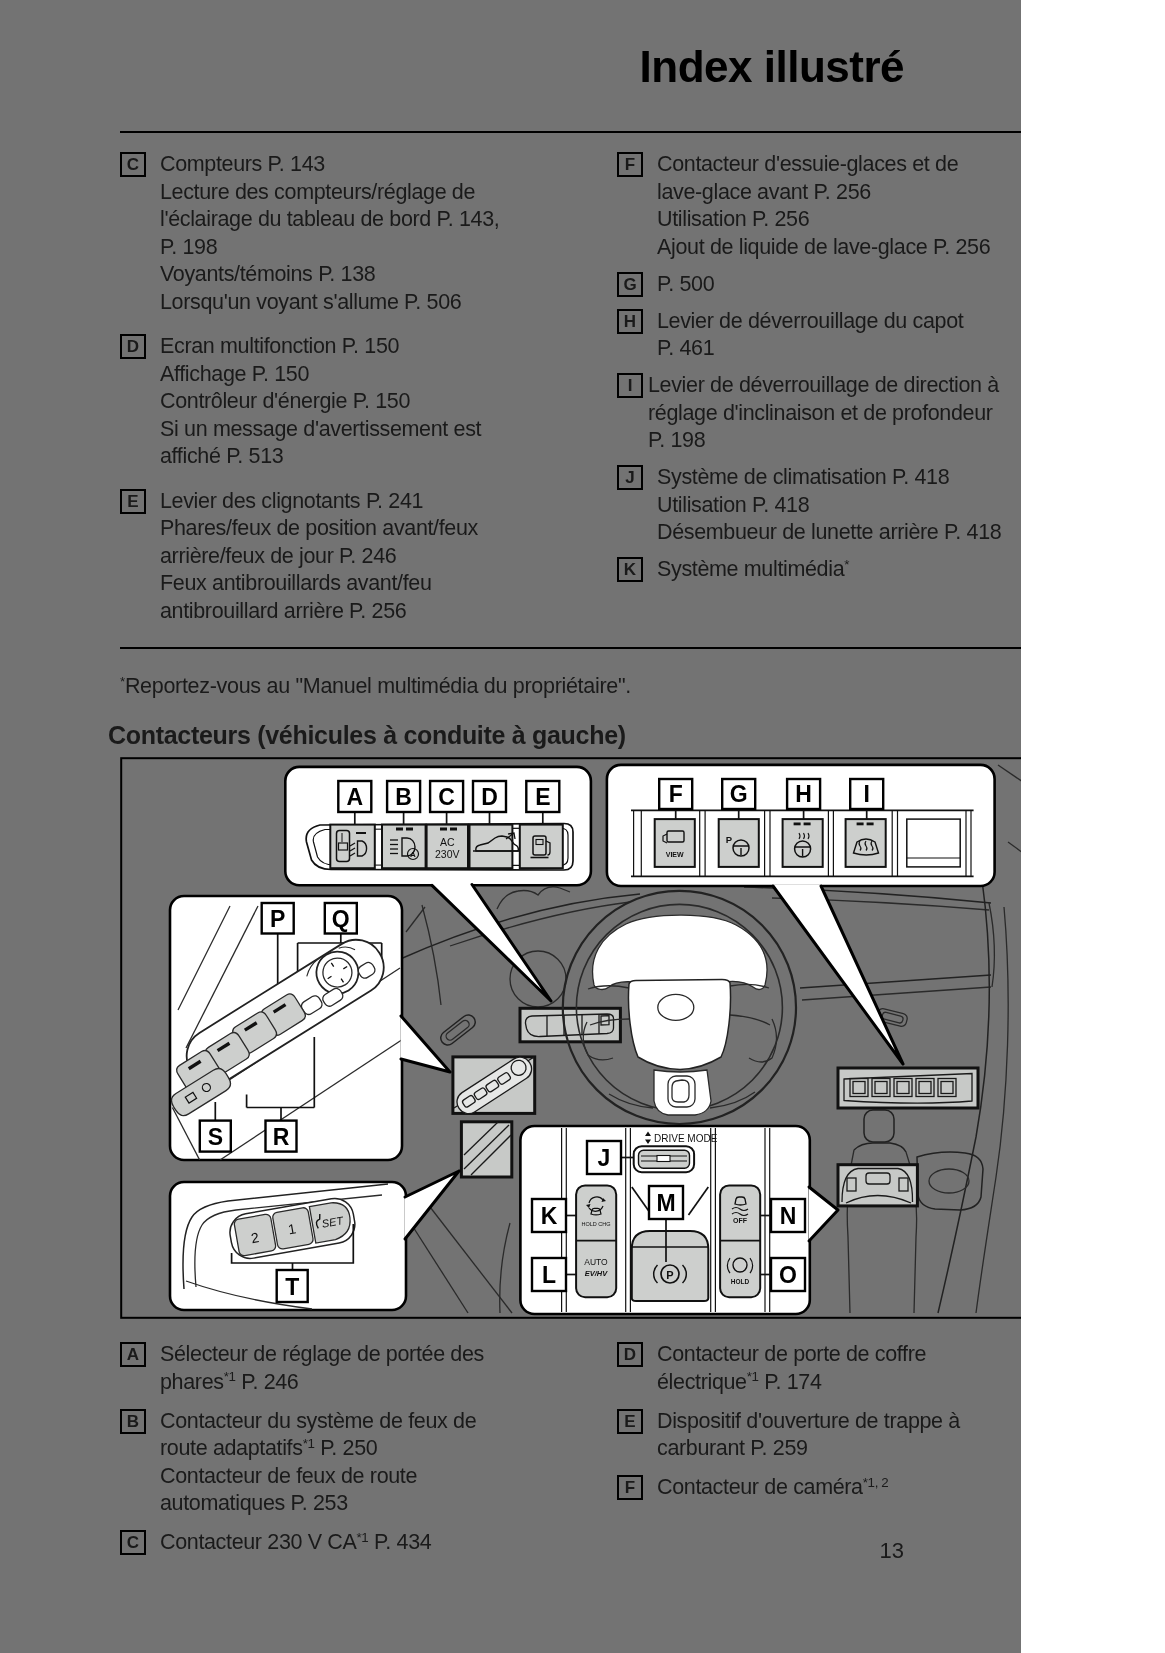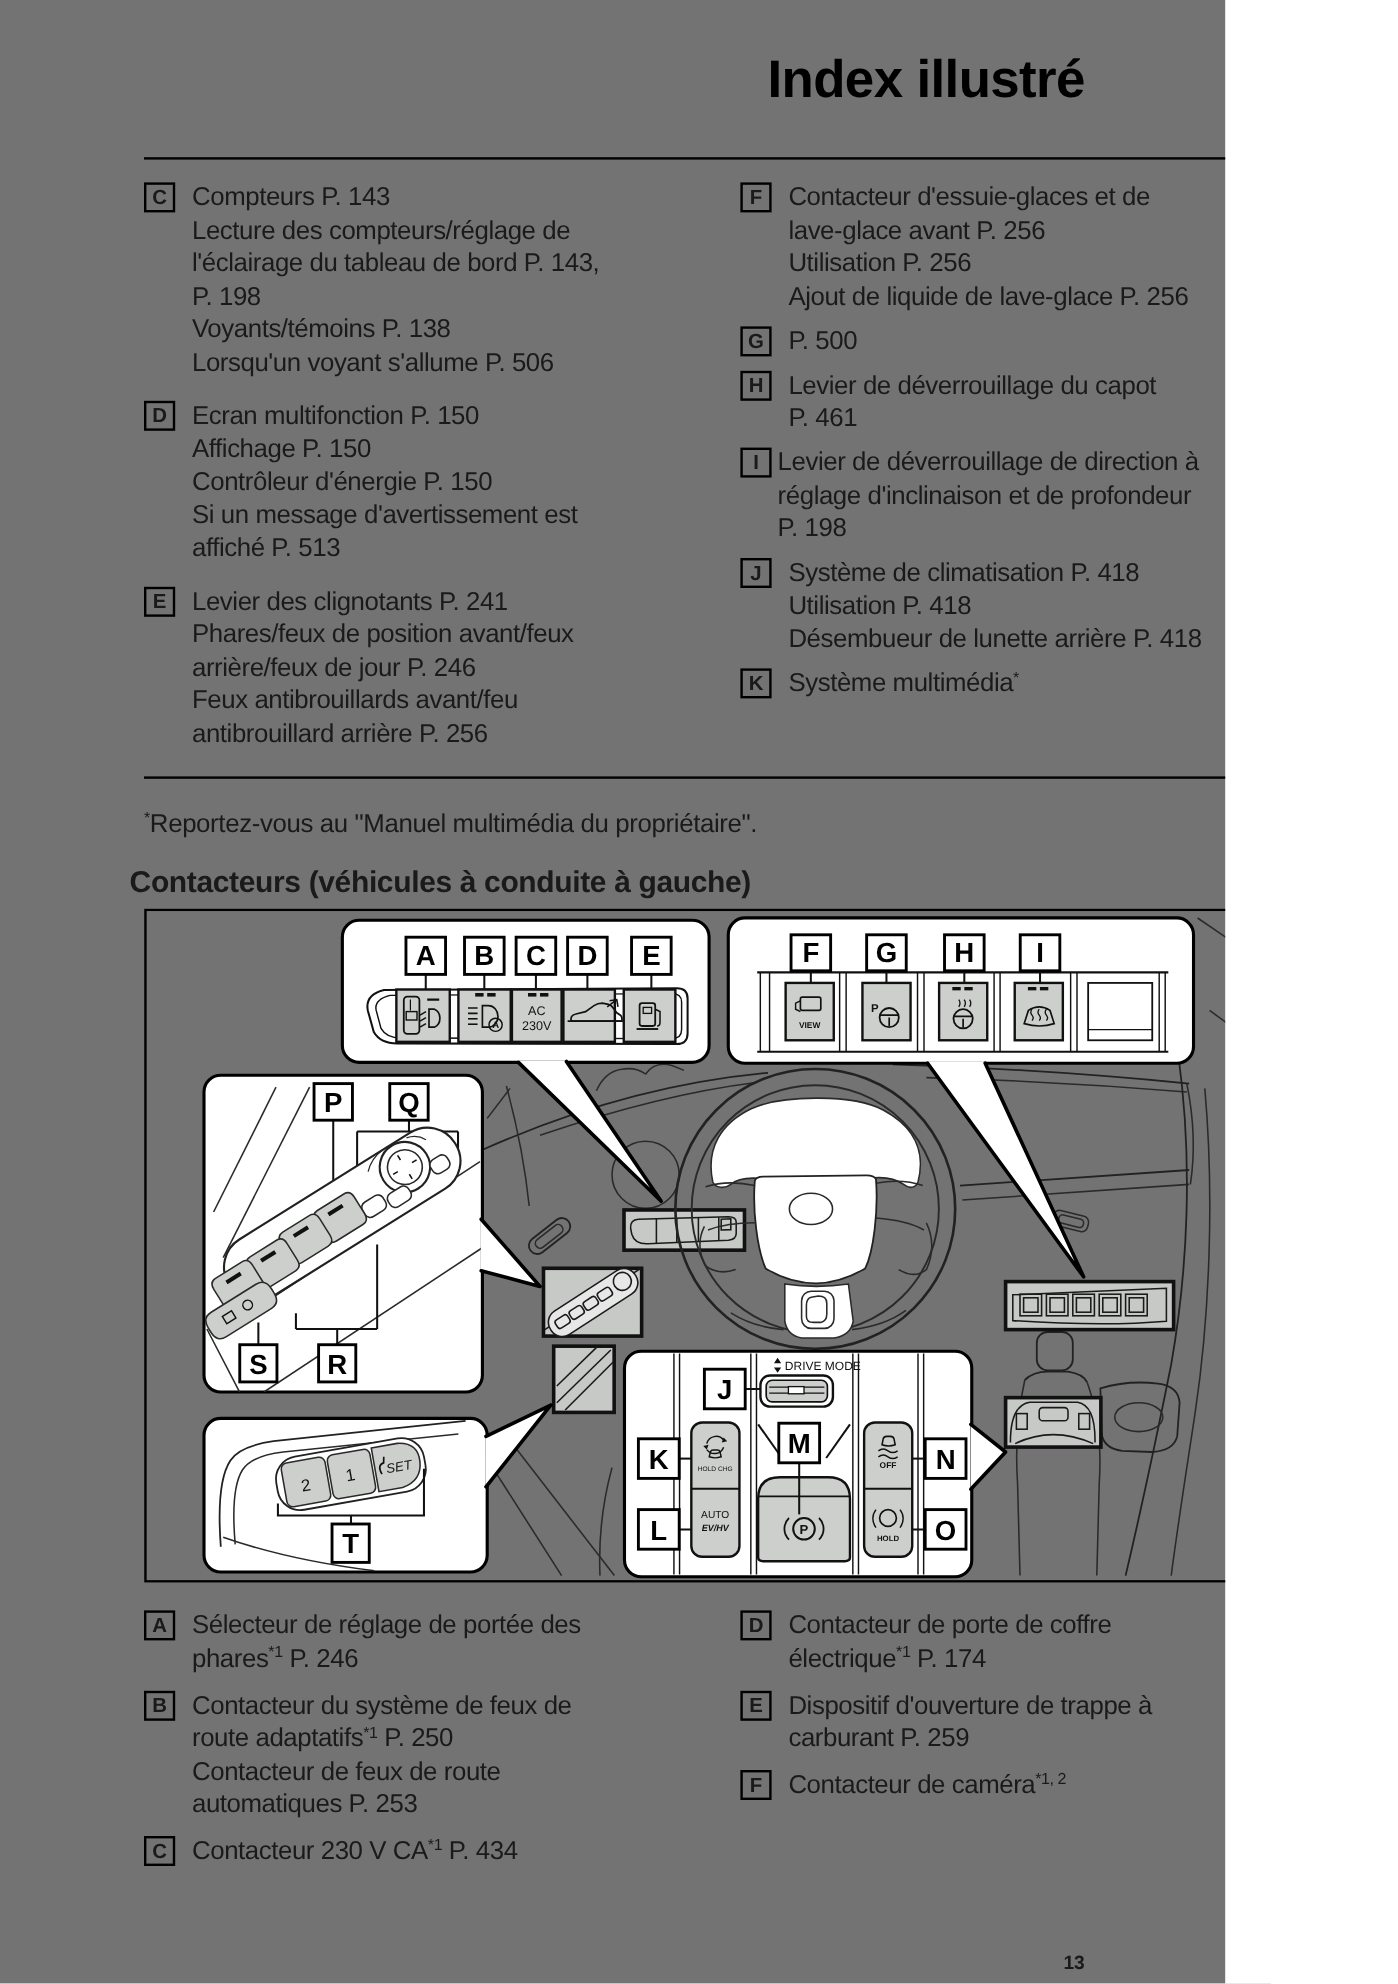--- a/index.html
+++ b/index.html
@@ -7,21 +7,21 @@
         font-family:"Liberation Sans",sans-serif;color:#1a1a1a;}
   .title{position:absolute;top:42px;right:117px;font-size:44px;font-weight:bold;
          letter-spacing:-0.5px;color:#000;}
   .hr1{position:absolute;left:120px;top:131px;width:928px;height:2.4px;background:#000;}
   .hr2{position:absolute;left:120px;top:647px;width:928px;height:1.8px;background:#000;}
   .side-tab{position:absolute;left:1069px;top:156px;width:96px;height:104px;}
   .side-label{position:absolute;left:1076px;top:278px;writing-mode:vertical-rl;
               font-size:22px;letter-spacing:1px;color:#111;}
   .footnote{position:absolute;left:120px;top:674px;font-size:21.5px;letter-spacing:-0.3px;}
   .fig-heading{position:absolute;left:108px;top:721px;font-size:25px;font-weight:bold;letter-spacing:-0.3px;}
-  .page-num{position:absolute;right:117px;top:1628px;font-size:16px;font-weight:bold;}
+  .page-num{position:absolute;right:117px;top:1538px;font-size:22px;font-weight:normal;}
 
   .index{position:absolute;}
   .index-col{position:absolute;top:0;}
   .idx-item{display:grid;grid-template-columns:40px 1fr;align-items:start;}
   .idx-item .lbox{width:22px;height:21px;border:2px solid #000;margin-top:1px;
                   display:flex;align-items:center;justify-content:center;
                   font-size:17px;font-weight:bold;line-height:1;}
   .idx-lines{font-size:21.5px;line-height:27.5px;letter-spacing:-0.35px;white-space:pre;}
   .idx-lines div{height:27.5px;}
   sup{font-size:0.62em;vertical-align:baseline;position:relative;top:-0.55em;line-height:0;}

